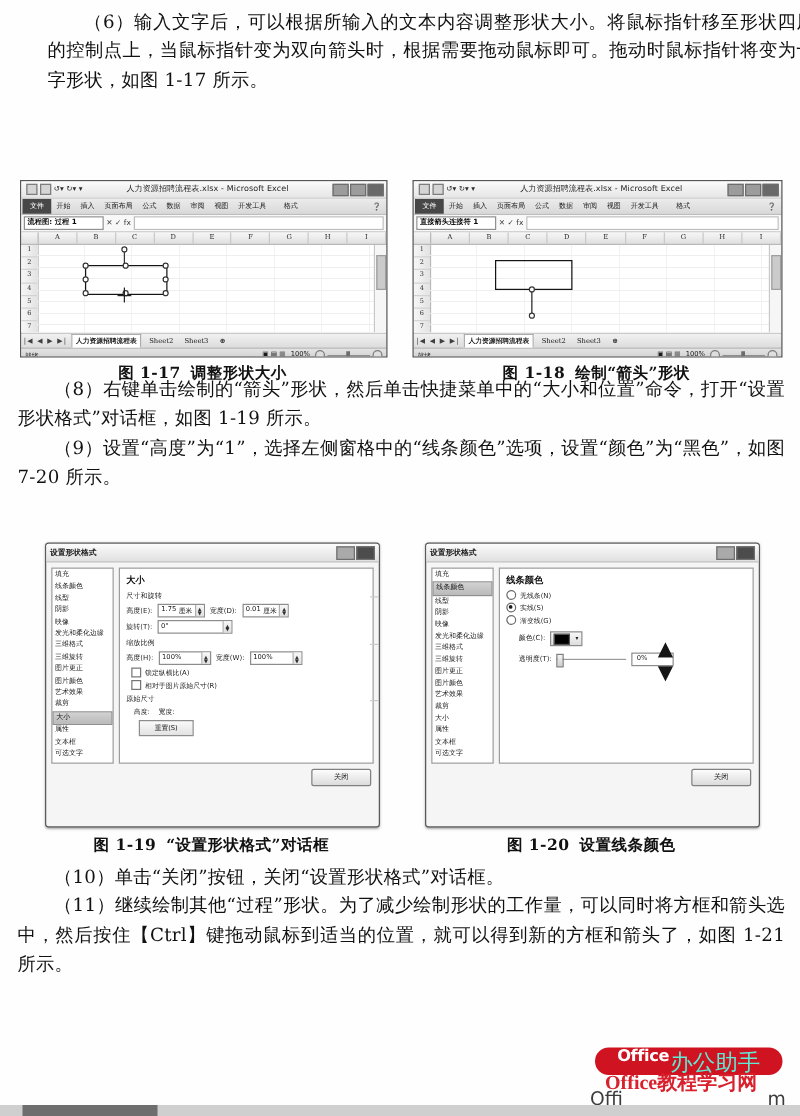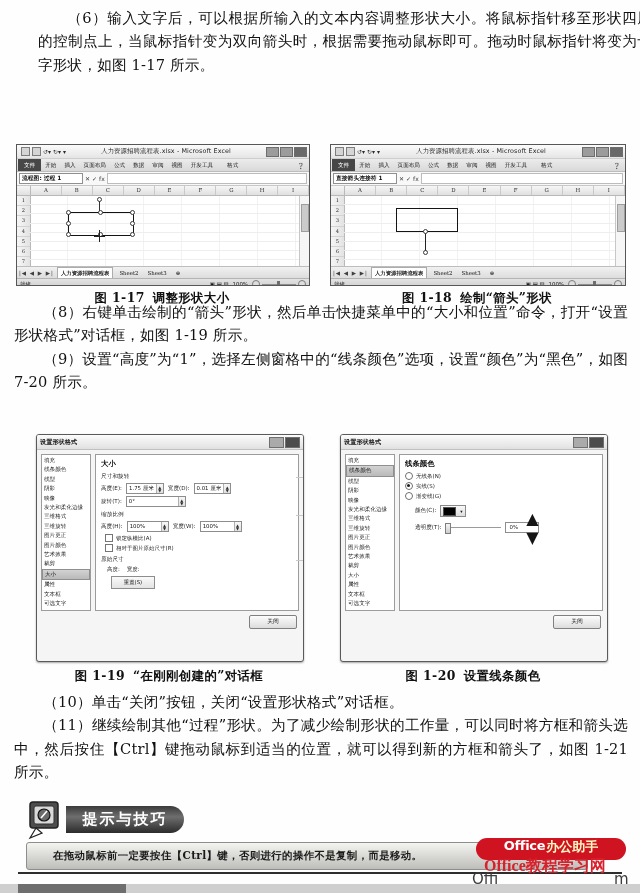--- a/index.html
+++ b/index.html
@@ -258,21 +258,21 @@
   .tip-underline{position:absolute;left:0;top:72px;width:604px;height:2px;background:#2e2e2e;}
 
   
   .wm{position:absolute;left:472px;top:836px;width:168px;height:57px;}
   .wm-pill{
     position:absolute;left:4px;top:2px;width:150px;height:22px;
     background:#cf1320;border-radius:11px;
     display:flex;justify-content:center;gap:1px;
   }
   .wm-pill .o{font-family:"DejaVu Sans",sans-serif;font-weight:bold;font-size:13px;color:#fff;letter-spacing:-0.3px;}
-  .wm-pill .cn{font-family:"DejaVu Serif",serif;font-weight:bold;font-size:13px;color:#fef9c3;letter-spacing:0px;}
+  .wm-pill .cn{font-family:"DejaVu Serif",serif;font-weight:normal;font-size:18px;color:#5eead4;letter-spacing:0px;}
   .wm-sub{
     position:absolute;left:12px;top:20px;width:150px;
     font-family:Liberation Serif, serif;font-weight:bold;font-size:16px;color:#d8212c;
     letter-spacing:0px;white-space:nowrap;
   }
   .wm-url{
     position:absolute;left:6px;top:36px;
     font-family:"DejaVu Serif",serif;font-style:italic;font-weight:bold;
     font-size:12.4px;color:#d8212c;white-space:nowrap;margin-top:12px;
   }
@@ -655,47 +655,31 @@
           </span>
         </div>
       </div>
     </div>
     <div class="dlg-foot">
       <div class="closebtn">关闭</div>
     </div>
   </div>
 
   <div class="caption" style="position:absolute;left:36px;top:668px;width:266px;">
-    <span class="cap-num">图 1-19</span><span>“在刚刚创建的”对话框</span>
+    <span class="cap-num">图 1-19</span><span>“设置形状格式”对话框</span>
   </div>
   <div class="caption" style="position:absolute;left:340px;top:668px;width:266px;">
     <span class="cap-num">图 1-20</span><span>设置线条颜色</span>
   </div>
 
   <div class="block-bot" style="top:690px;">
     <p class="para indent">（10）单击“关闭”按钮，关闭“设置形状格式”对话框。</p>
     <p class="para indent">（11）继续绘制其他“过程”形状。为了减少绘制形状的工作量，可以同时将方框和箭头选中，然后按住【Ctrl】键拖动鼠标到适当的位置，就可以得到新的方框和箭头了，如图 1-21 所示。</p>
   </div>
 
-  <div class="tipwrap">
-    <svg class="tip-icon" viewBox="0 0 44 40">
-      <rect x="4" y="2" width="28" height="26" rx="3" fill="#4d4d4d" stroke="#222" stroke-width="1.5"></rect>
-      <rect x="8" y="6" width="20" height="18" rx="2" fill="#d9d9d9" stroke="#333" stroke-width="1"></rect>
-      <circle cx="18" cy="15" r="6" fill="#6a6a6a" stroke="#111" stroke-width="1.2"></circle>
-      <path d="M15 18 L21 11" stroke="#fff" stroke-width="1.6"></path>
-      <path d="M10 28 L4 38 L16 33 Z" fill="none" stroke="#222" stroke-width="1.2"></path>
-    </svg>
-    <div class="tip-badge">
-      <span>提示与技巧</span>
-    </div>
-    <div class="tip-bar">
-      <p>在拖动鼠标前一定要按住【Ctrl】键，否则进行的操作不是复制，而是移动。</p>
-    </div>
-    <div class="tip-underline"></div>
-  </div>
 
   <div class="wm">
     <div class="wm-ghost">Offi</div>
     <div class="wm-ghost2">m</div>
     <div class="wm-pill">
       <span class="o">Office</span>
       <span class="cn">办公助手</span>
     </div>
     <div class="wm-sub">Office教程学习网</div>
     <div class="wm-url">www.office68.com</div>

